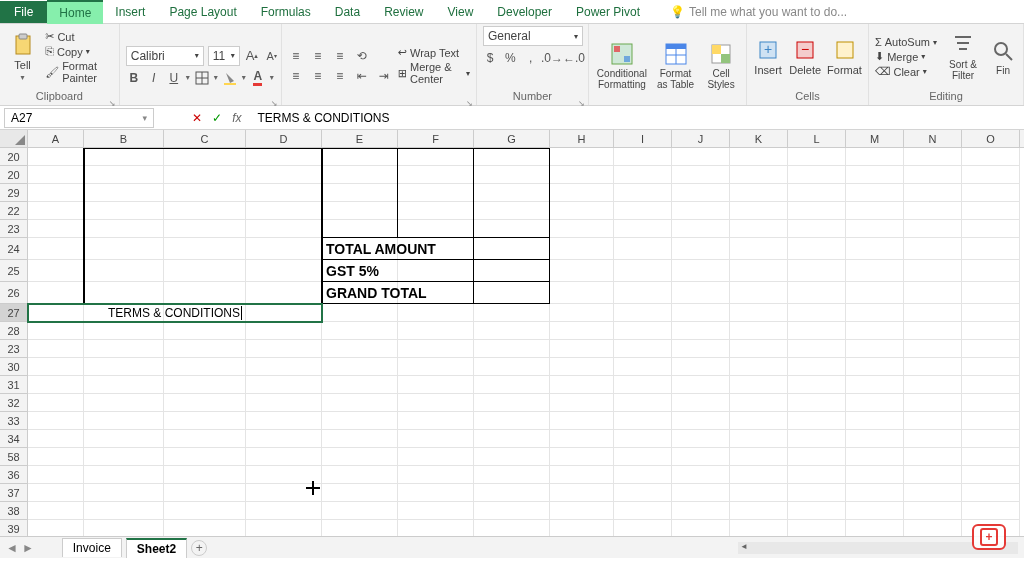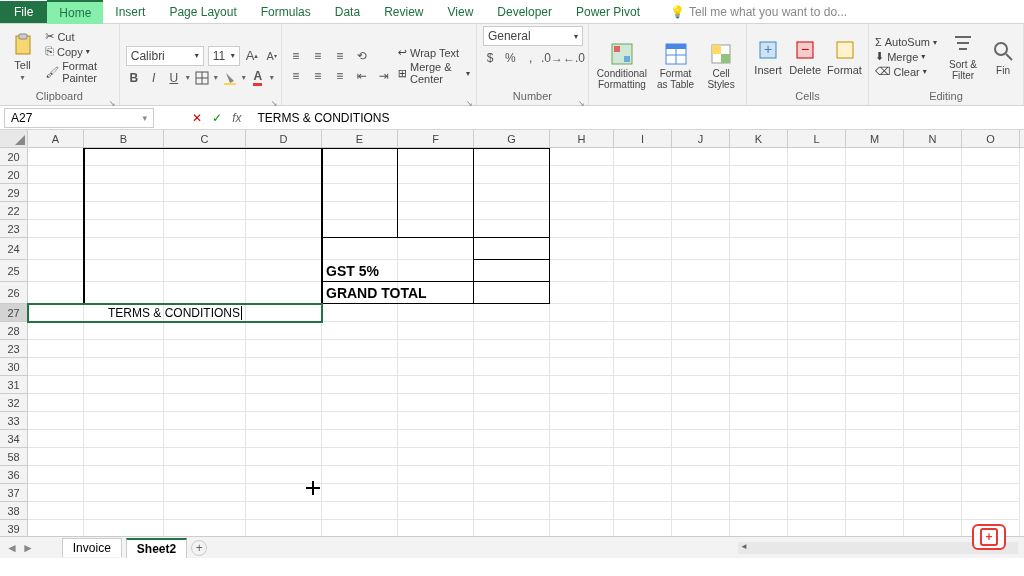--- a/index.html
+++ b/index.html
@@ -696,20 +696,21 @@
         <div class="cell" style="left: 760px; top: 372px; width: 58px; height: 18px;"></div>
         <div class="cell" style="left: 818px; top: 372px; width: 58px; height: 18px;"></div>
         <div class="cell" style="left: 876px; top: 372px; width: 58px; height: 18px;"></div>
         <div class="cell" style="left: 934px; top: 372px; width: 58px; height: 18px;"></div>
         <div class="thick-t thick-l thick-b thick-r" style="position: absolute; left: 56px; top: 0px; width: 238px; height: 156px; display: flex; align-items: center; padding: 0px 4px; font-size: 12px; background: transparent;"></div>
         <div class="thick-r" style="position: absolute; left: 0px; top: 0px; width: 56px; height: 156px; display: flex; align-items: center; padding: 0px 4px; font-size: 12px; background: transparent;"></div>
         <div class="thick-t thick-l thick-r thick-b" style="position: absolute; left: 294px; top: 0px; width: 228px; height: 90px; display: flex; align-items: center; padding: 0px 4px; font-size: 12px; background: transparent;"></div>
         <div class="thick-r" style="position: absolute; left: 294px; top: 0px; width: 76px; height: 90px; display: flex; align-items: center; padding: 0px 4px; font-size: 12px; background: transparent;"></div>
         <div class="thick-r" style="position: absolute; left: 370px; top: 0px; width: 76px; height: 90px; display: flex; align-items: center; padding: 0px 4px; font-size: 12px; background: transparent;"></div>
         <div class="thick-l thick-r thick-b" style="position: absolute; left: 294px; top: 90px; width: 228px; height: 66px; display: flex; align-items: center; padding: 0px 4px; font-size: 12px; background: transparent;"></div>
+        <div class="thin-b" style="position: absolute; left: 294px; top: 90px; width: 152px; height: 22px; display: flex; align-items: center; padding: 0px 4px; font-size: 14px; font-weight: bold; background: transparent;">TOTAL AMOUNT</div>
         <div class="thin-b" style="position: absolute; left: 294px; top: 112px; width: 152px; height: 22px; display: flex; align-items: center; padding: 0px 4px; font-size: 14px; font-weight: bold; background: transparent;">GST 5%</div>
         <div class="" style="position: absolute; left: 294px; top: 134px; width: 152px; height: 22px; display: flex; align-items: center; padding: 0px 4px; font-size: 14px; font-weight: bold; background: transparent;">GRAND TOTAL</div>
         <div class="thick-r" style="position: absolute; left: 370px; top: 90px; width: 76px; height: 66px; display: flex; align-items: center; padding: 0px 4px; font-size: 12px; background: transparent;"></div>
         <div class="thin-b" style="position: absolute; left: 446px; top: 90px; width: 76px; height: 22px; display: flex; align-items: center; padding: 0px 4px; font-size: 12px; background: transparent;"></div>
         <div class="thin-b" style="position: absolute; left: 446px; top: 112px; width: 76px; height: 22px; display: flex; align-items: center; padding: 0px 4px; font-size: 12px; background: transparent;"></div>
         <div class="sel-cell" style="position: absolute; left: 0px; top: 156px; width: 294px; height: 18px; display: flex; align-items: center; padding: 0px 4px; font-size: 12px; justify-content: center; background: transparent;">TERMS &amp; CONDITIONS<span style="border-right: 1px solid rgb(0, 0, 0); height: 14px; margin-left: 1px;"></span></div>
       </div>
   </div>
 </div>
 

